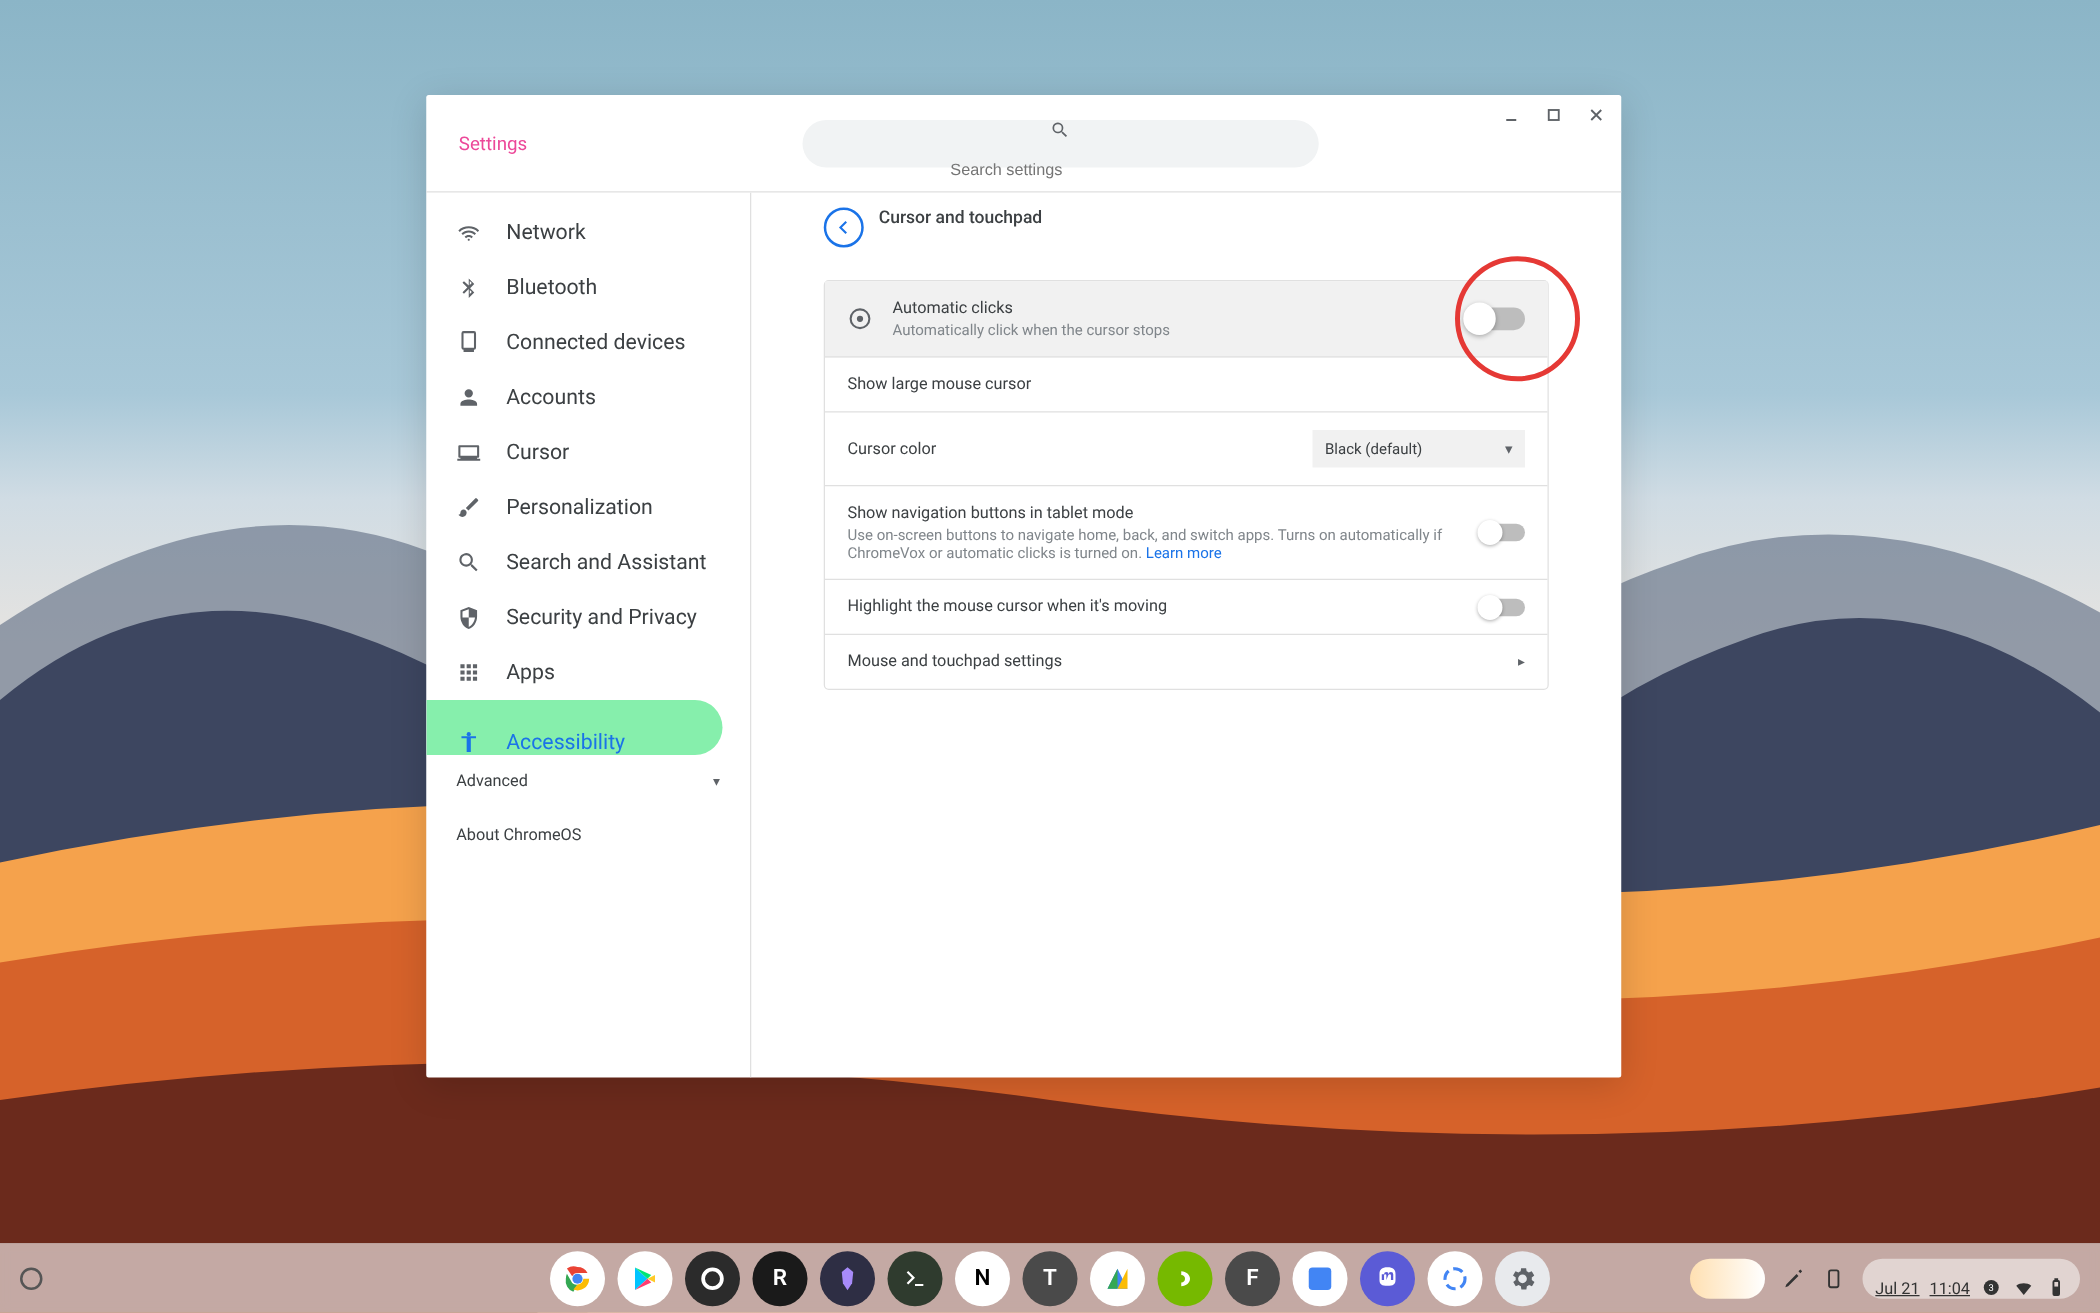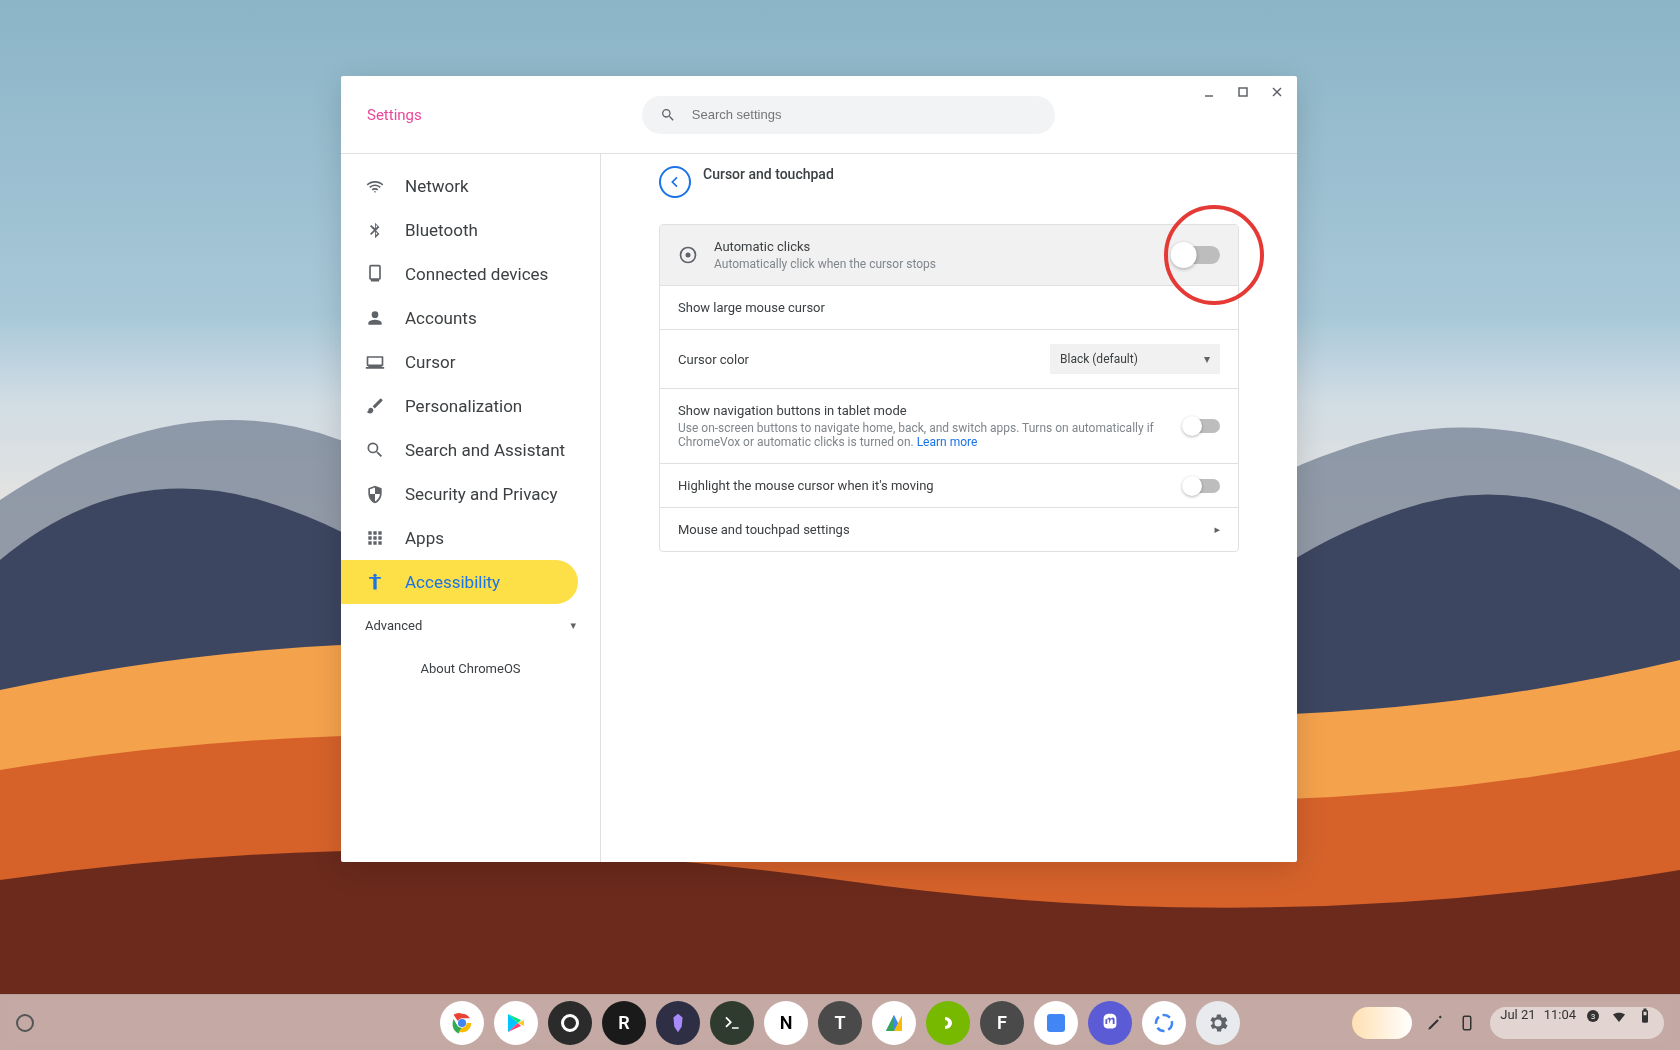--- a/index.html
+++ b/index.html
@@ -16,46 +16,46 @@
   position:absolute; bottom:0; left:0; right:0; height:56px;
   background: rgba(255,255,255,0.6);
   border-top:1px solid rgba(0,0,0,0.06);
   display:flex; align-items:center; padding:0 16px;
   backdrop-filter: blur(4px);
 }
 .launcher { width:18px; height:18px; border:2px solid #555; border-radius:50%; }
 .task-center { position:absolute; left:50%; transform:translateX(-50%); display:flex; gap:10px; align-items:center; }
 .task-icon { width:44px; height:44px; border-radius:50%; display:flex; align-items:center; justify-content:center; font-size:18px; font-weight:600; color:#fff; }
 .task-right { margin-left:auto; display:flex; align-items:center; gap:14px; color:#333; font-size:13px; }
-.tray-pill { background:rgba(255,255,255,0.5); border-radius:18px; padding:0 10px; height:32px; display:flex; align-items:flex-start; gap:8px; }
+.tray-pill { background:rgba(255,255,255,0.5); border-radius:18px; padding:0 10px; height:32px; display:flex; align-items:flex-end; gap:8px;text-decoration:underline; }
 .tray-ico { width:18px; height:18px; display:flex; align-items:center; justify-content:center; }
 
 .settings-window {
   position:absolute; left:341px; top:76px; width:956px; height:786px;
   background:#fff; border-radius:2px; box-shadow:0 6px 30px rgba(0,0,0,0.15);
   display:flex; flex-direction:column;
 }
 .win-controls { position:absolute; top:6px; right:10px; display:flex; gap:14px; }
 .win-btn { width:20px; height:20px; display:flex; align-items:center; justify-content:center; color:#5f6368; font-size:14px; cursor:pointer; }
 .win-btn svg { width:12px; height:12px; }
 
 .header { height:78px; display:flex; align-items:center; padding:0 26px; border-bottom:1px solid #e0e0e0; }
 .header-title { font-size:15px; color:#ec4899; }
-.search-wrap { margin-left:220px; width:413px; height:38px; background:#f1f3f4; border-radius:19px; display:flex; align-items:center; padding:0 18px; gap:16px; }
+.search-wrap { margin-left:220px; width:413px; height:38px; background:#f1f3f4; border-radius:19px; display:flex; align-items:center; padding:0 18px; gap:16px;flex-direction:column; }
 .search-wrap input { border:none; background:transparent; outline:none; font-size:13px; color:#5f6368; flex:1; }
 .search-ico { width:16px; height:16px; color:#5f6368; }
 
 .body { display:flex; flex:1; overflow:hidden; }
 .sidebar { width:260px; border-right:1px solid #e0e0e0; padding:10px 0; overflow-y:auto; }
 .side-item { display:flex; align-items:center; gap:20px; padding:0 24px; height:44px; font-size:17px; color:#3c4043; cursor:pointer; }
-.side-item.active { background:#fde047; color:#1a73e8; border-radius:0 22px 22px 0; margin-right:22px; }
+.side-item.active { background:#86efac; color:#1a73e8; border-radius:0 22px 22px 0; margin-right:22px;align-items:flex-end; }
 .side-item .ico { width:20px; height:20px; color:#5f6368; display:flex; align-items:center; justify-content:center; }
 .side-item.active .ico { color:#1a73e8; }
 .side-group { padding:14px 24px; display:flex; align-items:center; justify-content:space-between; font-size:13px; color:#3c4043; cursor:pointer; }
-.side-about { padding:14px 24px; font-size:13px; color:#3c4043; cursor:pointer;text-align:center; }
+.side-about { padding:14px 24px; font-size:13px; color:#3c4043; cursor:pointer; }
 
 .content { flex:1; display:flex; justify-content:center; padding:0 0; overflow-y:auto; }
 .content-inner { width:580px; padding:12px 0 40px; }
 .subhead { display:flex; gap:12px; height:44px; }
 .back-btn { width:32px; height:32px; border:2px solid #1a73e8; border-radius:50%; display:flex; align-items:center; justify-content:center; color:#1a73e8; cursor:pointer; }
 .sub-title { font-size:14px; color:#3c4043; font-weight:500; }
 .settings-list { border:1px solid #e0e0e0; border-radius:4px; margin-top:14px; }
 .row { border-bottom:1px solid #e0e0e0; padding:14px 18px; display:flex; align-items:center; }
 .row:last-child { border-bottom:none; }
 .row.highlight { background:#f1f1f1; position:relative; }

